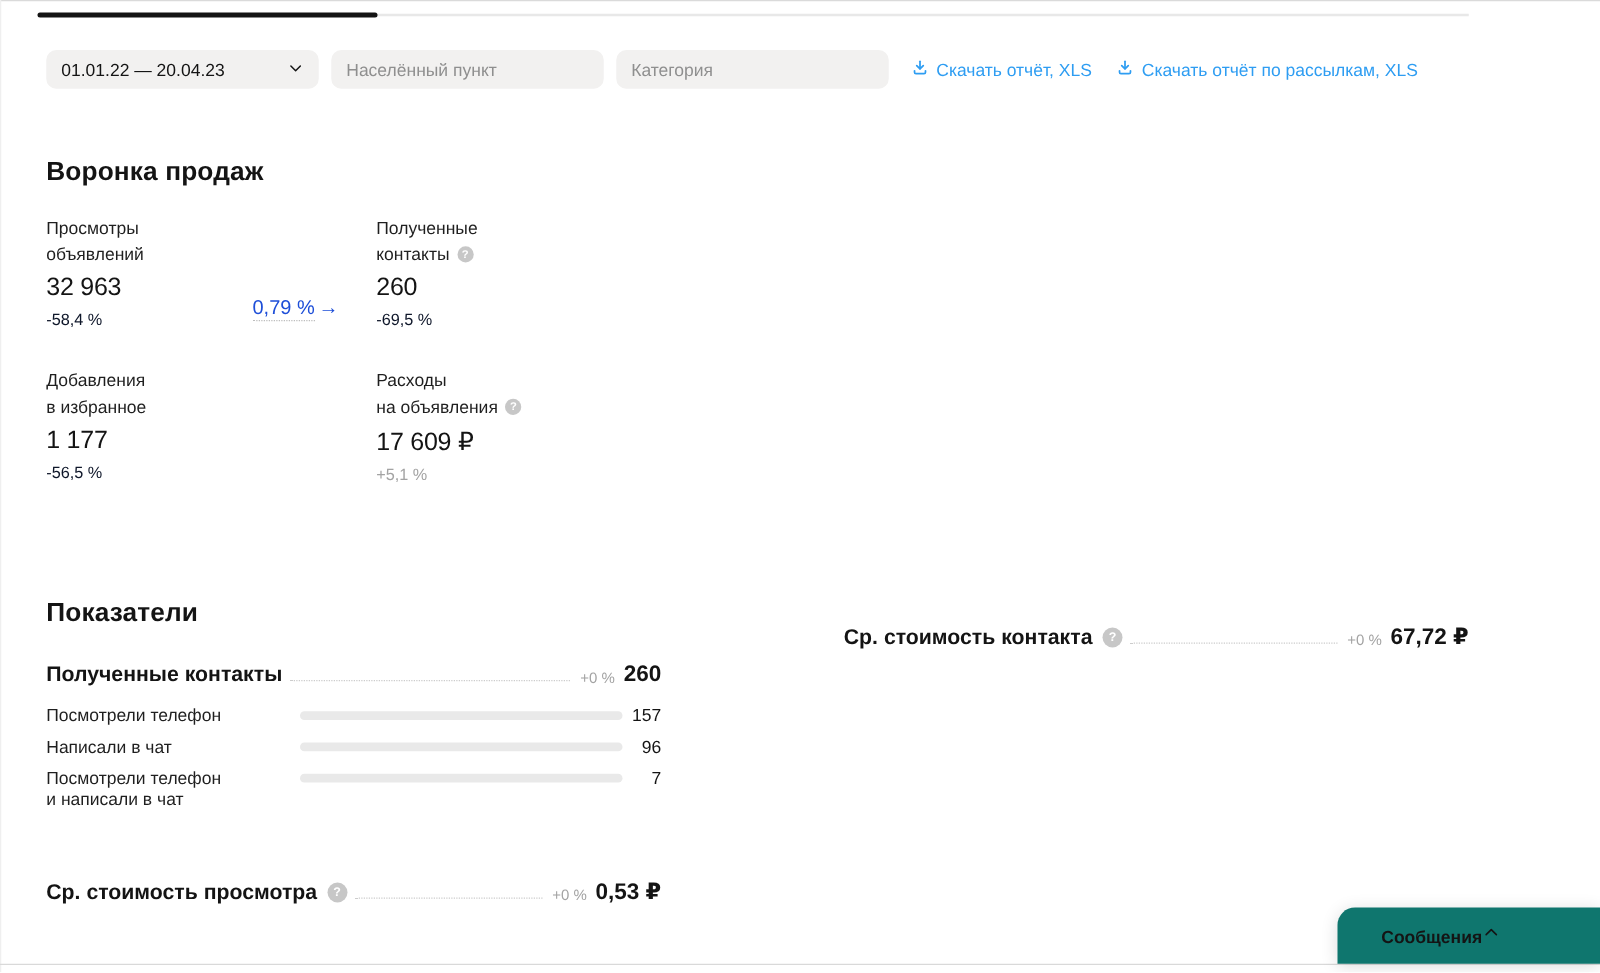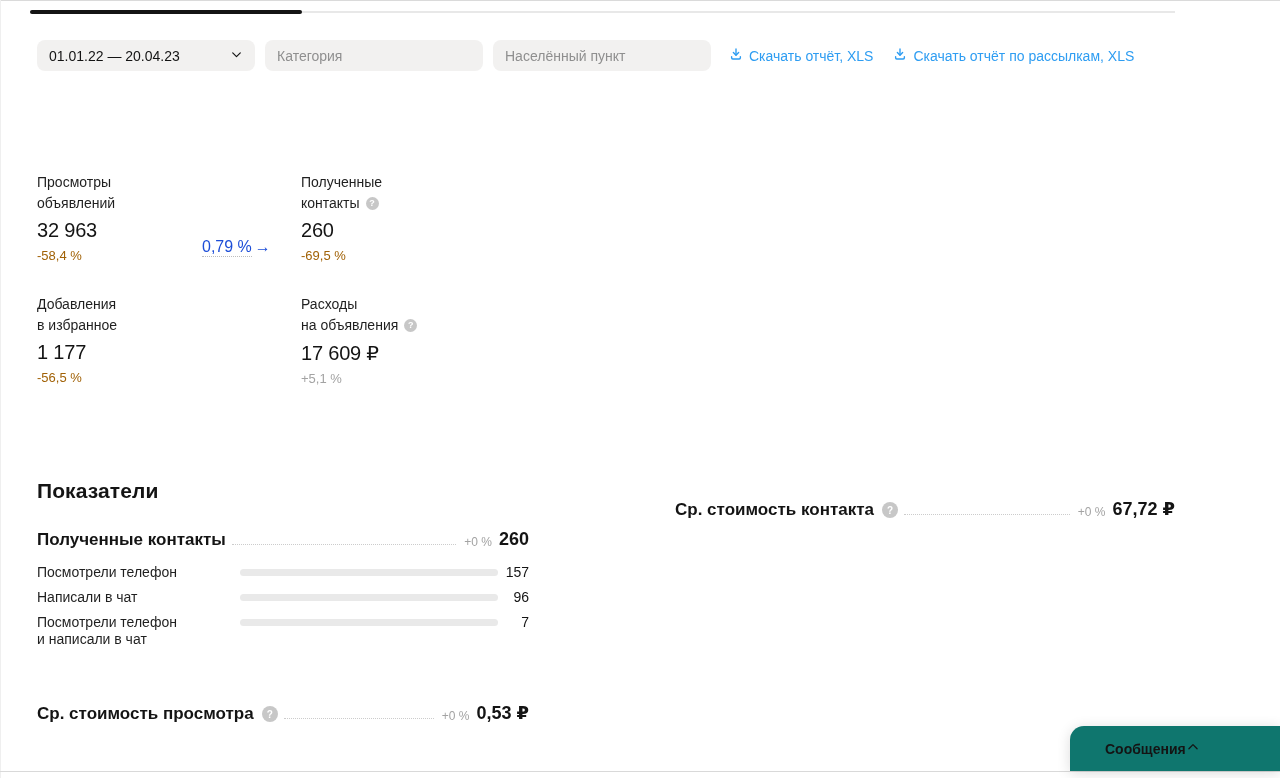--- a/index.html
+++ b/index.html
@@ -36,21 +36,21 @@
   .sec-title{position:absolute;left:37px;font-size:21px;font-weight:700;color:#141414;letter-spacing:.1px;}
   .t-funnel{top:109px;}
   .t-indicators{top:462px;}
 
   
   .funnel{position:absolute;top:172px;left:37px;width:980px;display:grid;grid-template-columns:264px 273px 1fr;row-gap:31px;}
   .m-label{font-size:14px;line-height:21px;color:#1f1f1f;}
   .m-label-row{display:flex;align-items:center;gap:6px;}
   .m-value{font-size:20px;font-weight:400;color:#141414;margin-top:5px;letter-spacing:-.2px;}
   .m-delta{font-size:13px;margin-top:6px;}
-  .trend-down{color:#a16207;}
+  .trend-down{color:#0f172a;}
   .trend-up{color:#2bb173;}
   .trend-neutral{color:#a3a3a3;}
   .conversion{position:absolute;left:165px;top:66px;font-size:16px;color:#1d4ed8;white-space:nowrap;}
   .conv-val{border-bottom:1px dotted #bdbdbd;padding-bottom:1px;}
   .conv-arrow{margin-left:3px;}
 
   .help{
     width:13px;height:13px;border-radius:50%;background:#c7c7c7;color:#fff;
     font-size:9px;font-weight:700;display:inline-flex;align-items:center;justify-content:center;
     flex:0 0 auto;user-select:none;
@@ -100,22 +100,22 @@
 
   <div class="filters">
     <div class="select-box">
       <span>01.01.22 — 20.04.23</span>
       <span>
         <svg width="13" height="13" viewBox="0 0 24 24" fill="none" stroke="#141414" stroke-width="2.2" stroke-linecap="round" stroke-linejoin="round">
             <path d="M5 9l7 7 7-7"></path>
           </svg>
       </span>
     </div>
+    <input class="flt-input" placeholder="Населённый пункт" style="">
     <input class="flt-input" placeholder="Категория" style="">
-    <input class="flt-input" placeholder="Населённый пункт" style="">
     <div class="links">
       <a class="dl-link">
         <span>
           <svg width="14" height="14" viewBox="0 0 24 24" fill="none" stroke="#2e9df2" stroke-width="2.4" stroke-linecap="round" stroke-linejoin="round">
               <path d="M12 3.5v10"></path>
               <path d="M7.5 9.5l4.5 4.5 4.5-4.5"></path>
               <path d="M4.5 16.5v2a2 2 0 0 0 2 2h11a2 2 0 0 0 2-2v-2"></path>
             </svg>
         </span>
         <span>Скачать отчёт, XLS</span>
@@ -126,20 +126,21 @@
               <path d="M12 3.5v10"></path>
               <path d="M7.5 9.5l4.5 4.5 4.5-4.5"></path>
               <path d="M4.5 16.5v2a2 2 0 0 0 2 2h11a2 2 0 0 0 2-2v-2"></path>
             </svg>
         </span>
         <span>Скачать отчёт по рассылкам, XLS</span>
       </a>
     </div>
   </div>
 
+  <h2 class="sec-title t-funnel">Воронка продаж</h2>
 
   <div class="funnel" style="position:absolute;">
 
     <div class="m-cell">
       <div class="m-label">Просмотры</div>
       <div class="m-label">объявлений</div>
       <div class="m-value">32 963</div>
       <div class="m-delta trend-down">-58,4 %</div>
     </div>
     <div class="m-cell">

